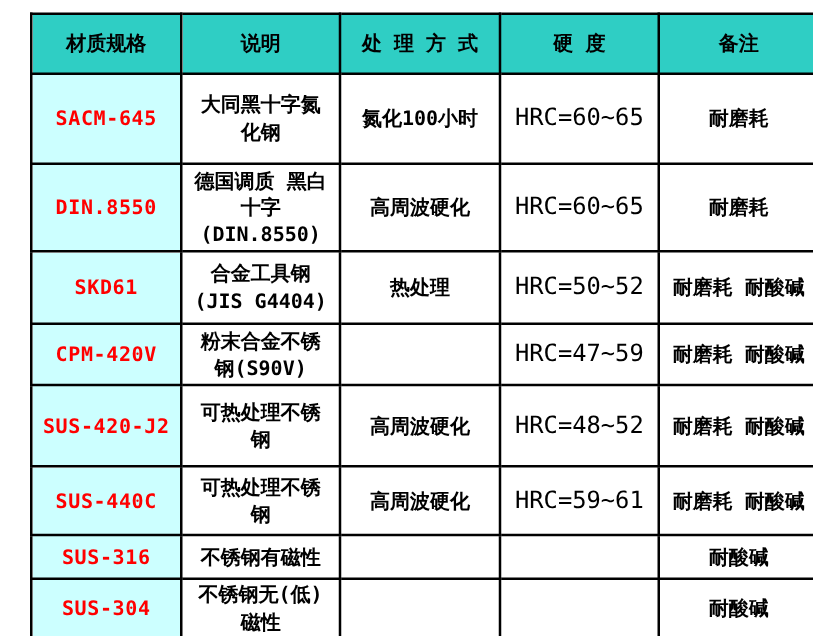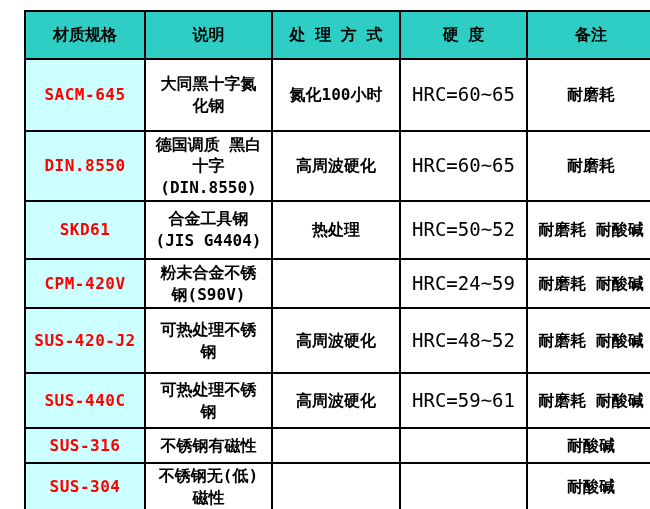--- a/index.html
+++ b/index.html
@@ -107,21 +107,21 @@
 (JIS G4404)</td>
         <td class="col-process">热处理</td>
         <td class="col-hardness">HRC=50~52</td>
         <td class="col-note">耐磨耗 耐酸碱</td>
       </tr>
       <tr>
         <td class="col-spec">CPM-420V</td>
         <td class="col-desc">粉末合金不锈
 钢(S90V)</td>
         <td class="col-process"></td>
-        <td class="col-hardness">HRC=24~59</td>
+        <td class="col-hardness">HRC=47~59</td>
         <td class="col-note">耐磨耗 耐酸碱</td>
       </tr>
       <tr>
         <td class="col-spec">SUS-420-J2</td>
         <td class="col-desc">可热处理不锈
 钢</td>
         <td class="col-process">高周波硬化</td>
         <td class="col-hardness">HRC=48~52</td>
         <td class="col-note">耐磨耗 耐酸碱</td>
       </tr>

